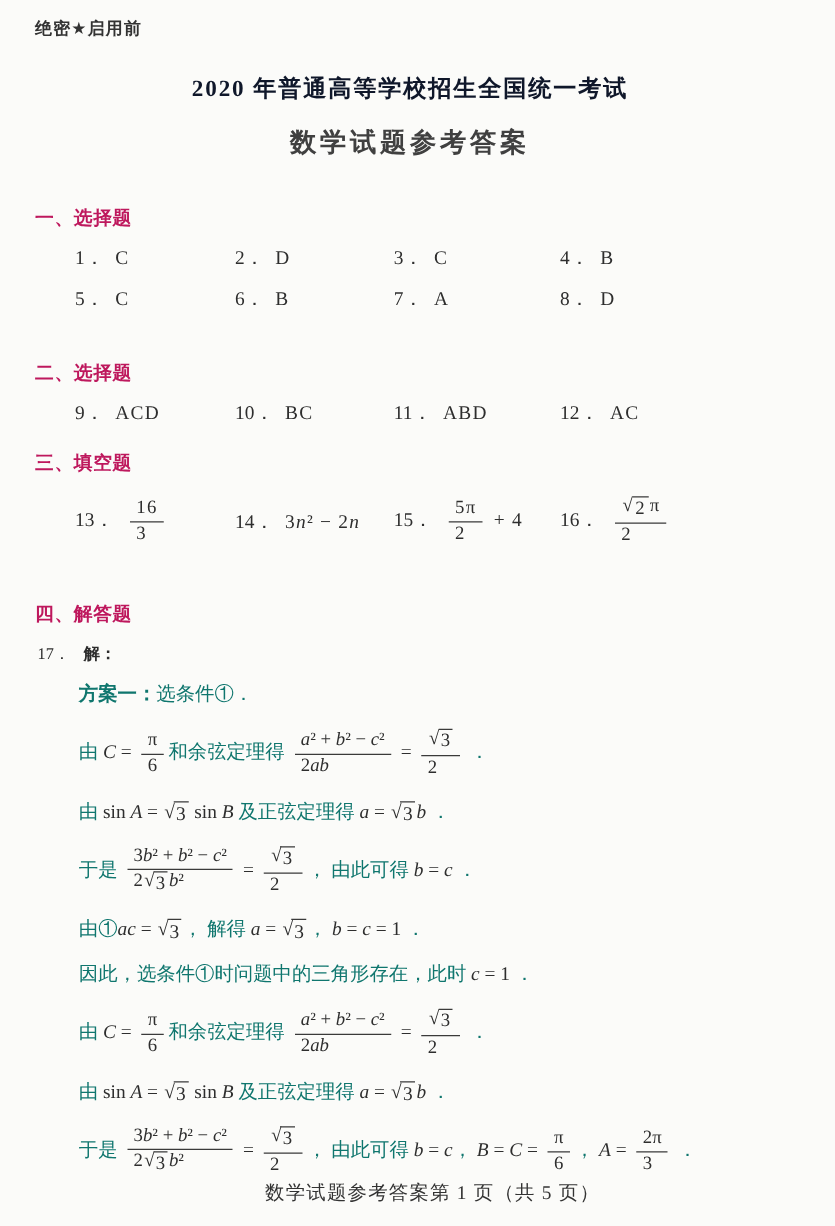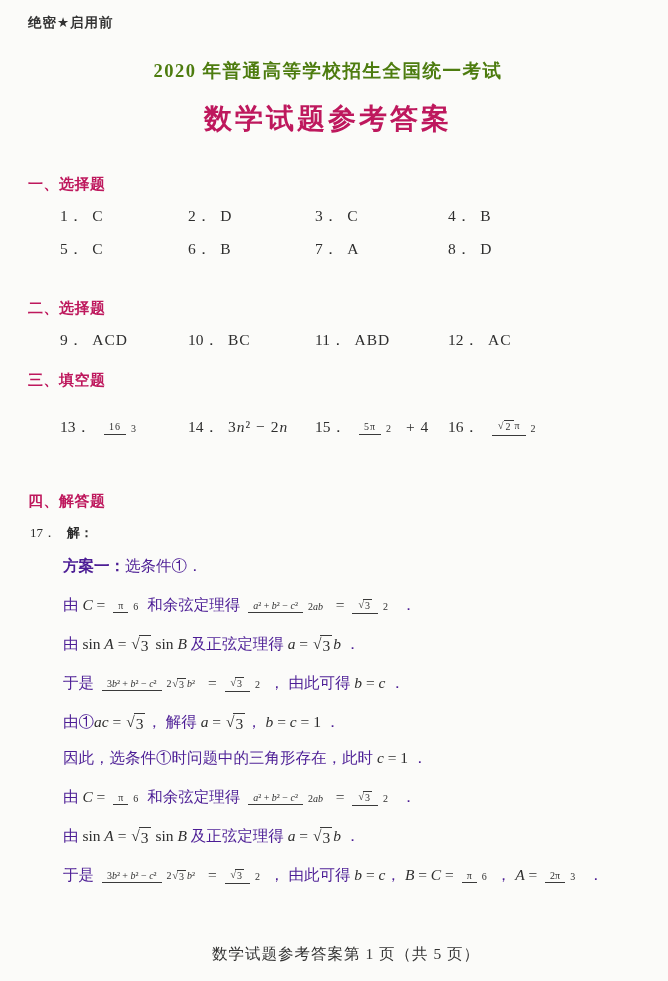--- a/index.html
+++ b/index.html
@@ -16,26 +16,26 @@
     background:#fbfbf9;
     padding:14px 40px 0 28px;
     overflow:hidden;
   }
   .classification{
     font-family:"Liberation Sans","DejaVu Sans",sans-serif;
     font-weight:bold;font-size:13.5px;letter-spacing:1px;color:#333;
   }
   .doc-title{
     margin-top:26px;text-align:center;
-    font-size:18.5px;letter-spacing:1.5px;font-weight:600;color:#4d7c0f;
+    font-size:18.5px;letter-spacing:1.5px;font-weight:600;color:#0f172a;
   }
   .doc-subtitle{
     margin-top:17px;text-align:center;
     font-family:"Liberation Sans","DejaVu Sans",sans-serif;
-    font-weight:bold;font-size:28px;letter-spacing:3px;color:#be185d;
+    font-weight:bold;font-size:21px;letter-spacing:3px;color:#404040;
   }
   .sec-h{
     font-family:"Liberation Sans","DejaVu Sans",sans-serif;
     font-weight:bold;font-size:15px;color:#be185d;letter-spacing:.5px;
   }
   .sec1{margin-top:37px;}
   .sec2{margin-top:33px;}
   .sec3{margin-top:14px;}
   .sec4{margin-top:34px;}
   .ansblock{margin-left:32px;margin-top:6px;}
@@ -49,26 +49,26 @@
   .aval{letter-spacing:1px;}
   .qline{margin-top:13px;margin-left:2px;font-size:13px;}
   .qline .qnum{margin-right:11px;}
   .bold{
     font-family:"Liberation Sans","DejaVu Sans",sans-serif;
     font-weight:bold;color:#2b2b2b;
   }
   .solution{margin-left:35px;}
   .sline{margin:12px 0;font-size:15.5px;line-height:1.55;}
   .sline.frl{margin:15px 0;}
-  .cjk{color:#4c1d95;}
+  .cjk{color:#0f766e;}
   .mi{font-style:italic;}
   .mu{font-style:normal;}
   .frac{
-    display:inline-flex;flex-direction:row;align-items:center;
-    vertical-align:middle;margin:0 4px;line-height:1.15;font-size:10px;
+    display:inline-flex;flex-direction:column;
+    vertical-align:middle;margin:0 4px;line-height:1.15;font-size:15px;
   }
   .frac .num{padding:0 5px 1px 5px;border-bottom:1.2px solid #3a3a3a;white-space:nowrap;}
   .frac .den{padding:1px 5px 0 5px;white-space:nowrap;}
   .sqrt{display:inline-flex;align-items:flex-start;white-space:nowrap;margin:0 1px;}
   .rsign{display:inline-block;line-height:1.1;}
   .rad{display:inline-block;border-top:1.2px solid #3a3a3a;padding:0 2px;margin-left:-1px;line-height:1.25;}
   .footer{
     position:absolute;left:12px;bottom:16px;width:100%;
     text-align:center;font-size:15.5px;color:#333;letter-spacing:1px;
   }

